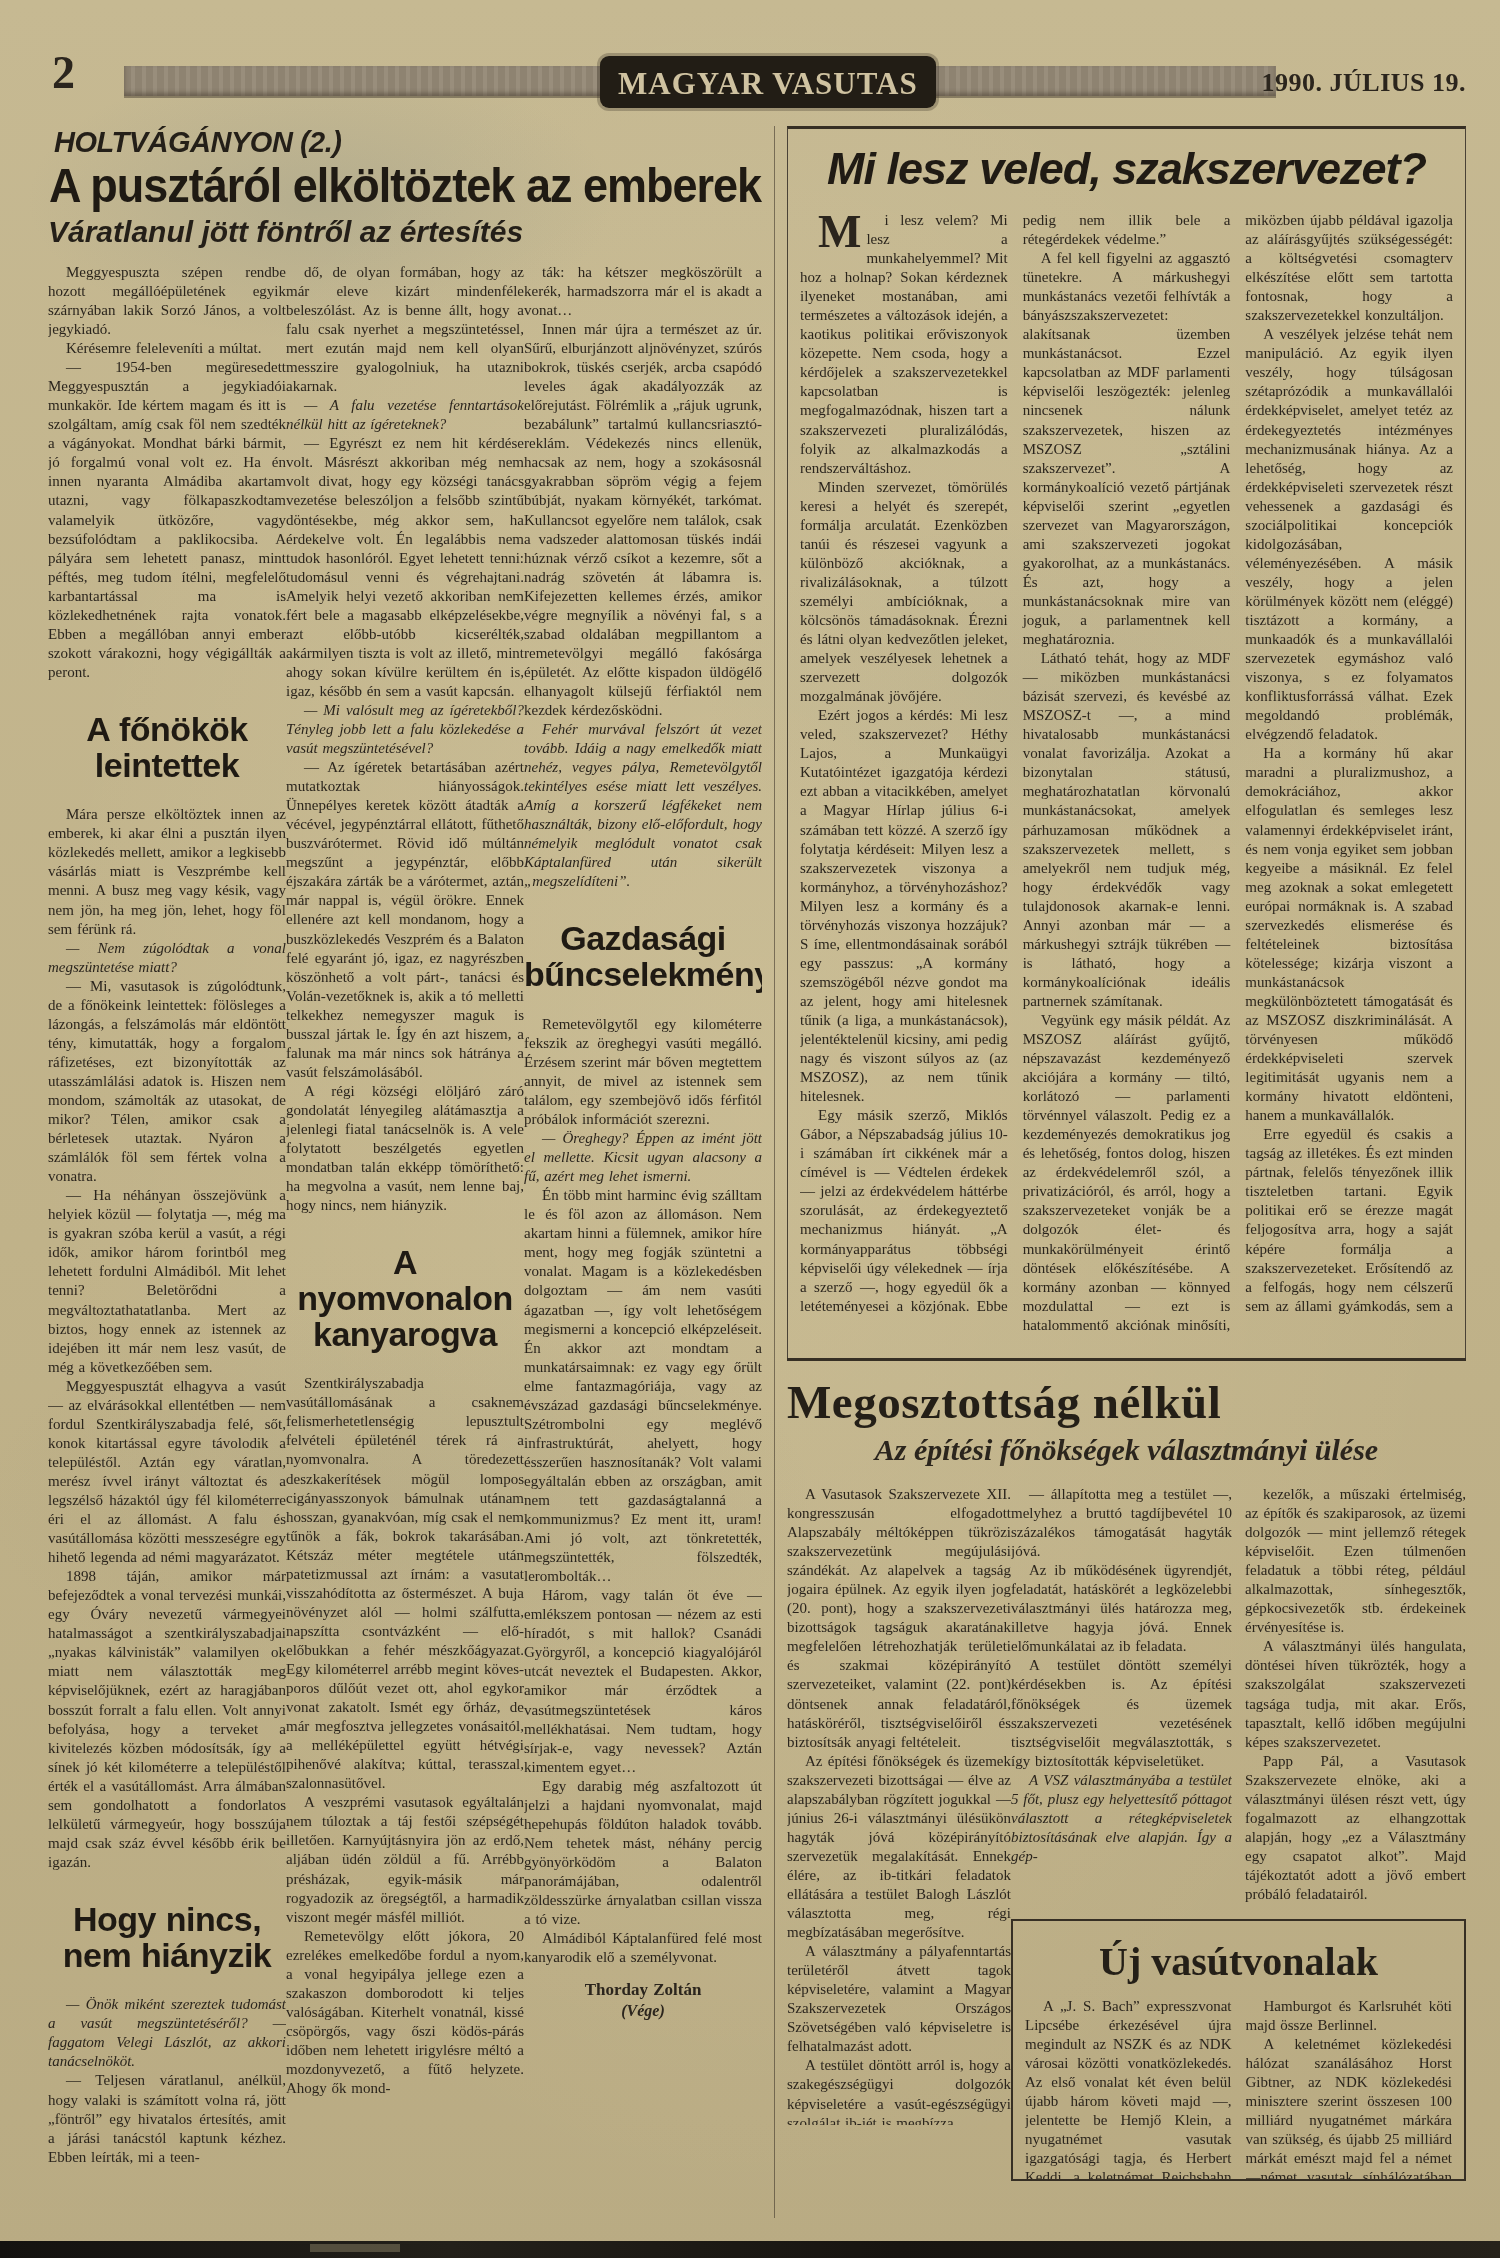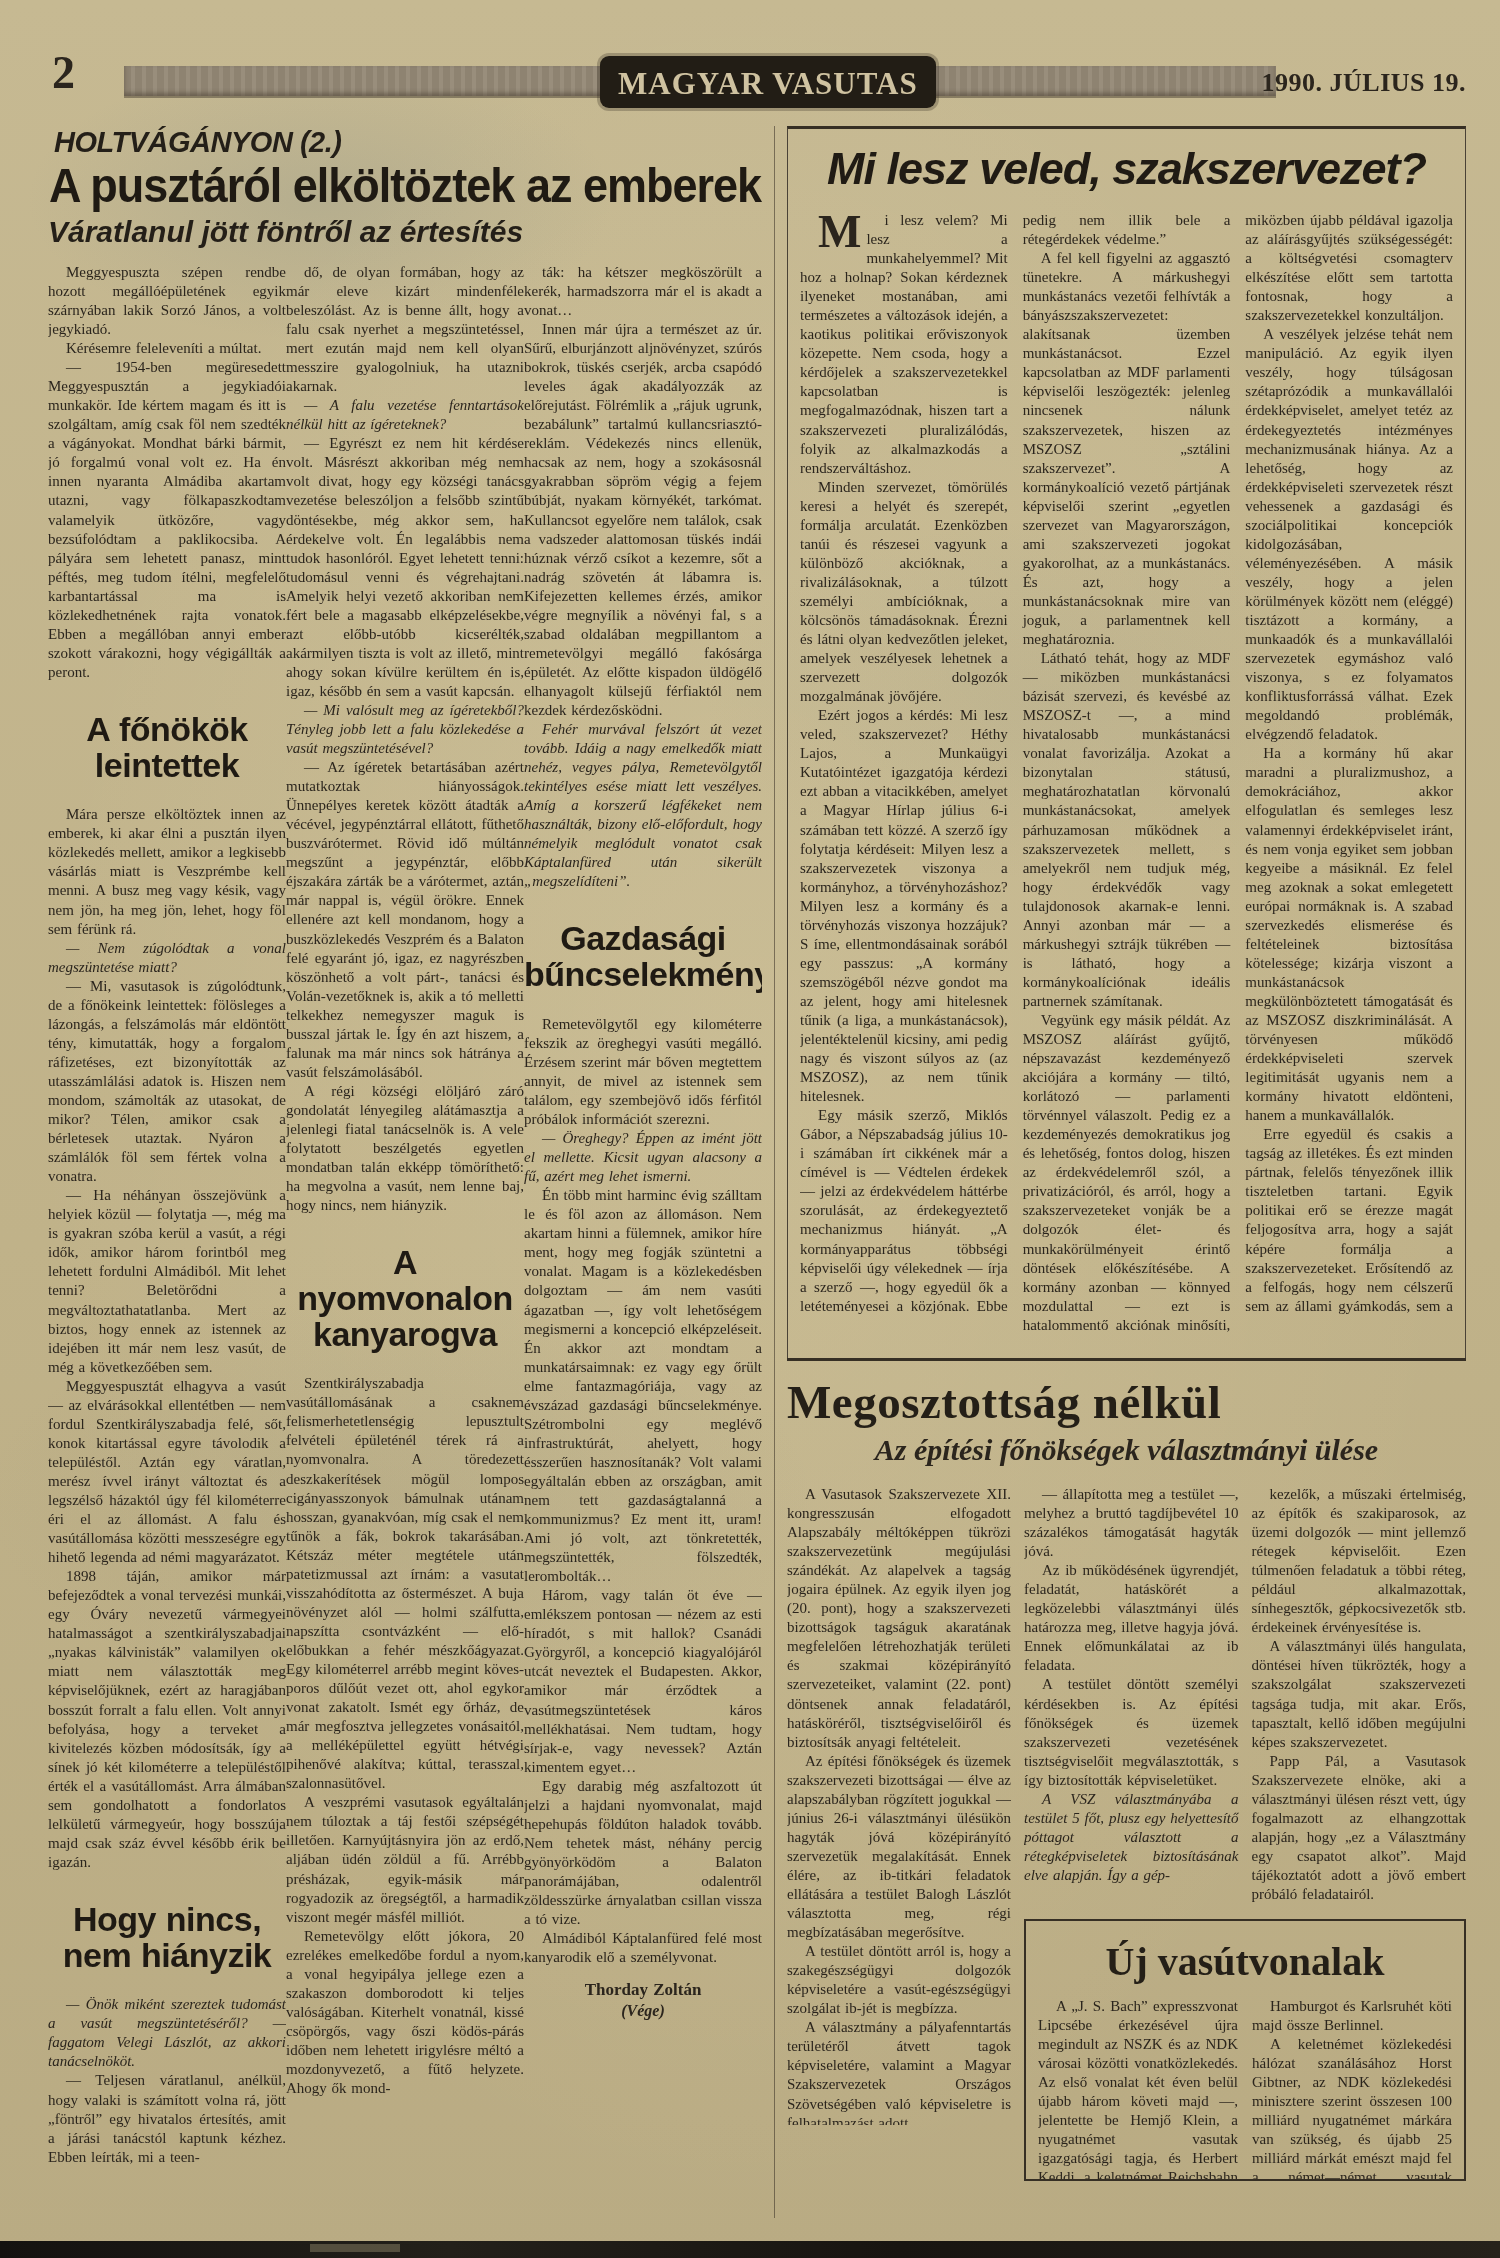--- a/index.html
+++ b/index.html
@@ -98,21 +98,21 @@
   .union-body{column-count:3;column-gap:15px;height:1128px;overflow:hidden;}
   
   .committee{border-top:3px solid #362f24;padding-top:6px;height:852px;box-sizing:border-box;overflow:hidden;}
   .headline3{
     font-weight:bold;font-size:47px;text-align:left;margin:8px 0 4px;
     letter-spacing:.5px;color:#241f17;
   }
   .deck3{
     font-weight:bold;font-style:italic;font-size:30px;text-align:center;margin:4px 0 18px;
   }
-  .committee-row{display:flex;gap:13px;}
+  .committee-row{display:flex;}
   .committee-c1{width:224px;flex:none;overflow:hidden;height:640px;}
   .committee-right{flex:1;display:flex;flex-direction:column;}
   .committee-cols{display:flex;gap:13px;height:420px;overflow:hidden;justify-content:flex-end;}
   .committee-cols .col{flex:1;overflow:hidden;}
   
   .railways{
     border:2px solid #362f24;margin-top:14px;padding:13px 12px 10px;
     box-sizing:border-box;height:262px;overflow:hidden;
   }
   .headline4{
@@ -211,22 +211,22 @@
           </div>
       </div>
 
       <div class="committee">
         <div class="headline3">Megosztottság nélkül</div>
         <div class="deck3">Az építési főnökségek választmányi ülése</div>
         <div class="committee-row">
           <div class="committee-c1">
               <p class="bp f">A Vasutasok Szakszervezete XII. kongresszusán elfogadott Alapszabály méltóképpen tükrözi szakszervezetünk megújulási szándékát. Az alapelvek a tagság jogaira épülnek. Az egyik ilyen jog (20. pont), hogy a szakszervezeti bizottságok tagságuk akaratának megfelelően létrehozhatják területi és szakmai középirányító szervezeteiket, valamint (22. pont) döntsenek annak feladatáról, hatásköréről, tisztségviselőiről és biztosítsák anyagi feltételeit.</p>
               <p class="bp">Az építési főnökségek és üzemek szakszervezeti bizottságai — élve az alapszabályban rögzített jogukkal — június 26-i választmányi ülésükön hagyták jóvá középirányító szervezetük megalakítását. Ennek élére, az ib-titkári feladatok ellátására a testület Balogh Lászlót választotta meg, régi megbízatásában megerősítve.</p>
+              <p class="bp">A választmány a pályafenntartás területéről átvett tagok képviseletére, valamint a Magyar Szakszervezetek Országos Szövetségében való képviseletre is felhatalmazást adott.</p>
               <p class="bp">A testület döntött arról is, hogy a szakegészségügyi dolgozók képviseletére a vasút-egészségügyi szolgálat ib-jét is megbízza.</p>
-              <p class="bp">A választmány a pályafenntartás területéről átvett tagok képviseletére, valamint a Magyar Szakszervezetek Országos Szövetségében való képviseletre is felhatalmazást adott.</p>
             </div>
           <div class="committee-right">
             <div class="committee-cols">
               <div class="col">
                   <p class="bp f">— állapította meg a testület —, melyhez a bruttó tagdíjbevétel 10 százalékos támogatását hagyták jóvá.</p>
                   <p class="bp">Az ib működésének ügyrendjét, feladatát, hatáskörét a legközelebbi választmányi ülés határozza meg, illetve hagyja jóvá. Ennek előmunkálatai az ib feladata.</p>
                   <p class="bp">A testület döntött személyi kérdésekben is. Az építési főnökségek és üzemek szakszervezeti vezetésének tisztségviselőit megválasztották, s így biztosították képviseletüket.</p>
                   <p class="bp i">A VSZ választmányába a testület 5 főt, plusz egy helyettesítő póttagot választott a rétegképviseletek biztosításának elve alapján. Így a gép-</p>
                 </div>
               <div class="col">

